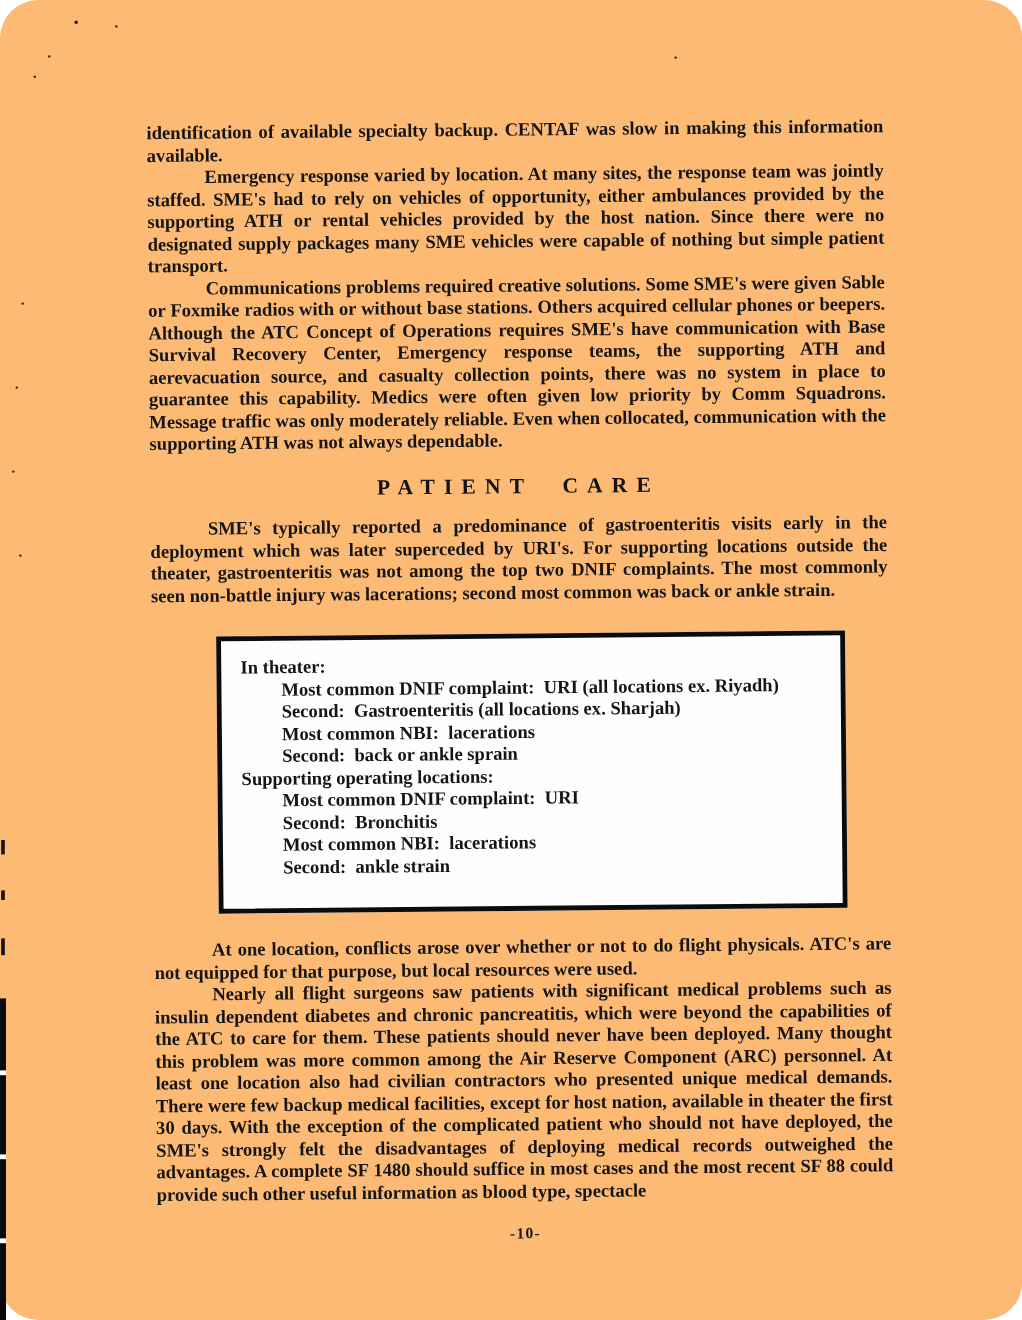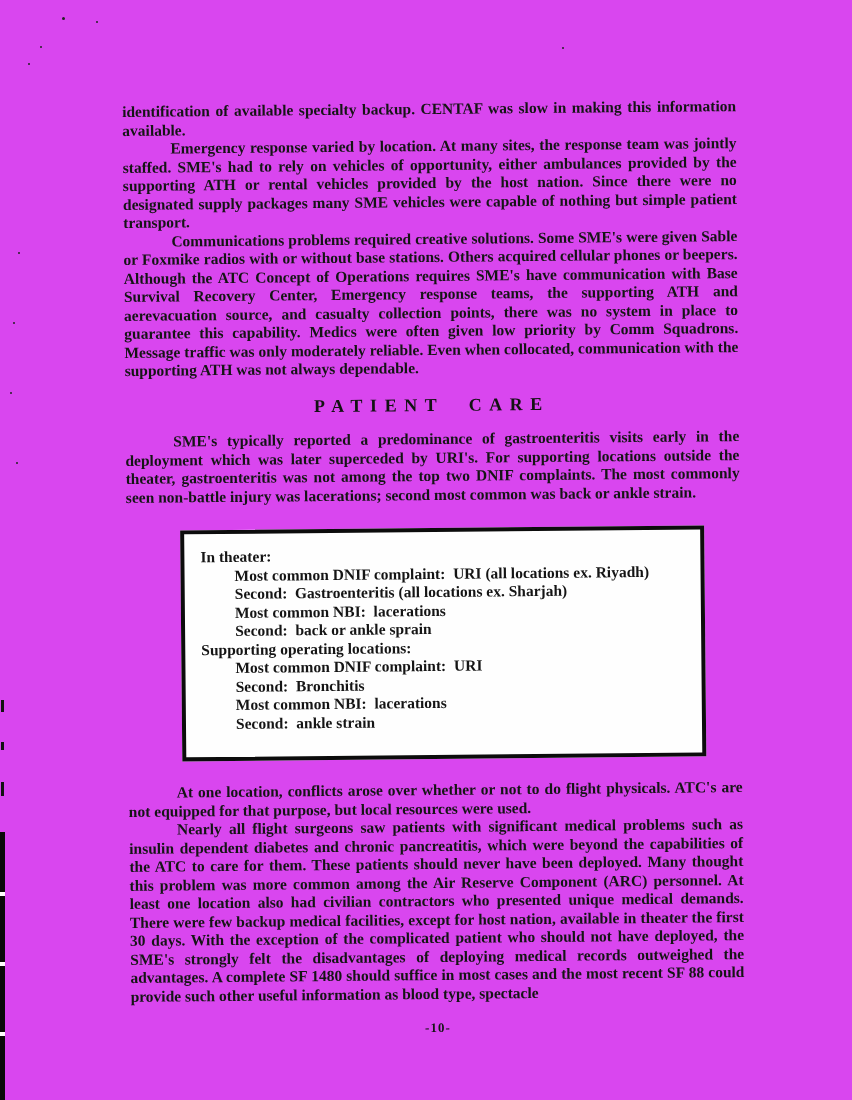--- a/index.html
+++ b/index.html
@@ -10,21 +10,22 @@
   body {
     width: 852px;
     height: 1100px;
     position: relative;
     overflow: hidden;
     font-family: "Liberation Serif", "DejaVu Serif", serif;
   }
   .page {
     position: absolute;
     inset: 0;
-    background: #d946ef;
+    background: #fdba74;
+    border-radius: 32px;
   }
   .content {
     position: absolute;
     left: 122px;
     top: 100px;
     width: 614px;
     color: #151515;
     font-size: 15.5px;
     line-height: 18.5px;
     font-weight: bold;

